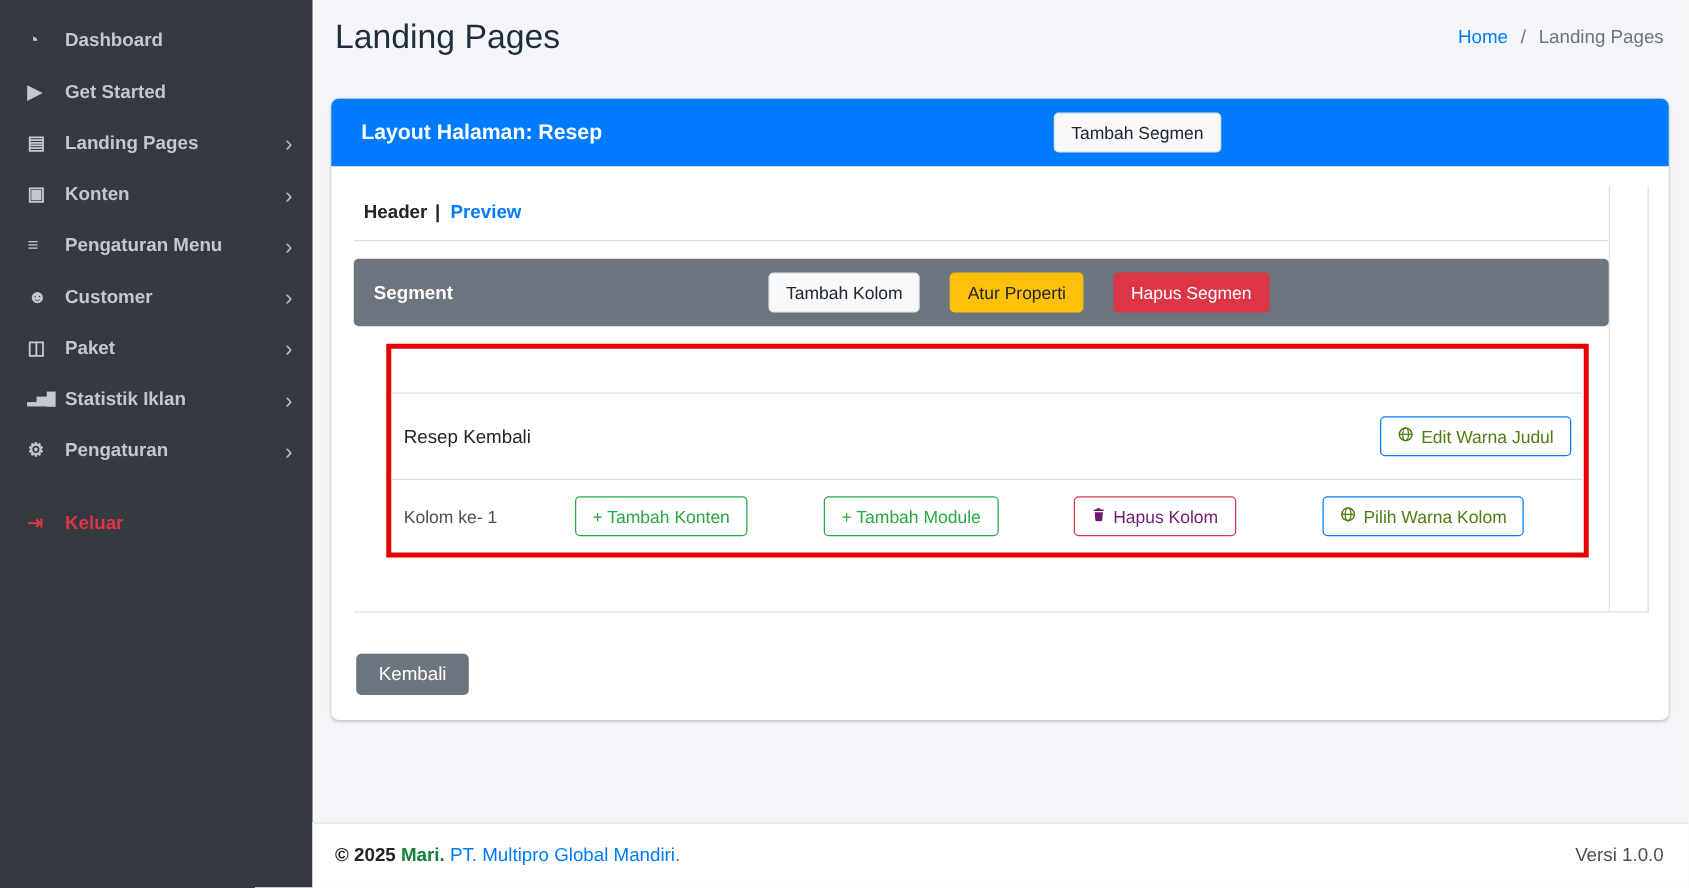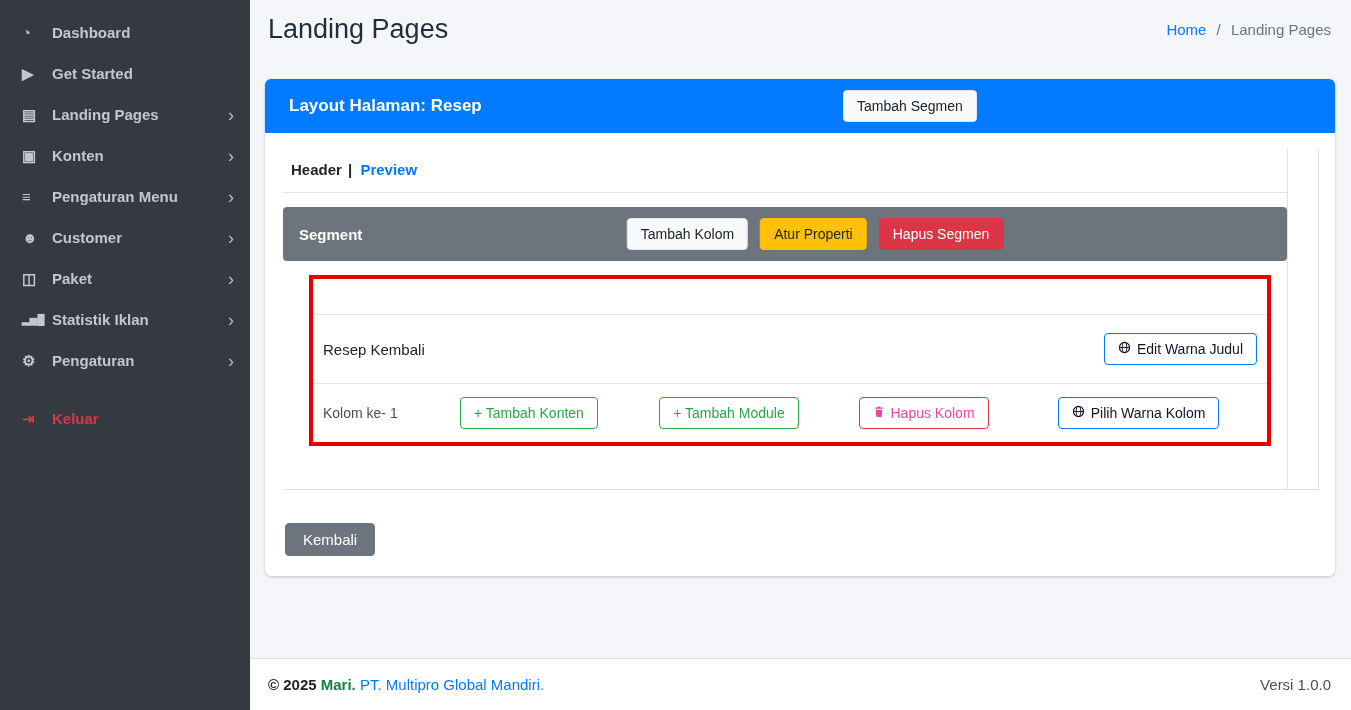--- a/index.html
+++ b/index.html
@@ -49,23 +49,23 @@
     position:relative; height:54px;
     background:#007bff; color:#fff;
     border-radius:6px 6px 0 0;
     display:flex; align-items:center; padding:0 24px;
     font-size:17px; font-weight:700;
   }
   .btn { border-radius:4px; font-size:14px; padding:6px 13px; border:1px solid transparent; line-height:18px; }
   .btn-light { background:#f8f9fa; border-color:#e3e6ea; color:#212529; }
   .btn-warning { background:#ffc107; border-color:#ffc107; color:#212529; }
   .btn-danger { background:#dc3545; border-color:#dc3545; color:#fff; }
-  .btn-outline-primary { background:#fff; border-color:#007bff; color:#0f172a; display:inline-flex; align-items:flex-start; gap:6px; }
+  .btn-outline-primary { background:#fff; border-color:#007bff; color:#4d7c0f; display:inline-flex; align-items:flex-start; gap:6px; }
   .btn-outline-success { background:#fff; border-color:#28a745; color:#28a745; }
-  .btn-outline-danger  { background:#fff; border-color:#dc3545; color:#ec4899; display:inline-flex; align-items:flex-end; gap:6px; }
+  .btn-outline-danger  { background:#fff; border-color:#dc3545; color:#701a75; display:inline-flex; align-items:flex-end; gap:6px; }
   .btn-add-segment { position:absolute; left:578px; top:50%; transform:translateY(-50%); }
 
   .card-body { padding:16px 16px 20px 18px; }
 
   .table-wrap { display:flex; }
   .main-col { flex:1; border-bottom:1px solid #dee2e6; }
   .side-col { width:32px; border-left:1px solid #dee2e6; border-right:1px solid #dee2e6; border-bottom:1px solid #dee2e6; }
 
   .tabs-row {
     padding:12px 8px 14px; border-bottom:1px solid #dee2e6;
@@ -77,21 +77,21 @@
 
   .content-area { padding:14px 0 43px; }
 
   .segment-header {
     position:relative; height:54px; background:#6c757d; border-radius:4px;
     display:flex; align-items:center; padding:0 16px;
   }
   .segment-title { color:#fff; font-size:15px; font-weight:700; }
   .seg-buttons {
     position:absolute; left:50%; transform:translateX(-50%);
-    margin-left:30px; display:flex; gap:12px;
+    margin-left:30px; display:flex; gap:24px;
   }
 
   .red-box {
     border:4px solid #e60000; background:#fff;
     margin:14px 16px 0 26px;
   }
   .red-spacer { height:36px; border-bottom:1px solid #dee2e6; }
   .title-row {
     display:flex; align-items:center; justify-content:space-between;
     padding:18px 10px; border-bottom:1px solid #dee2e6;

